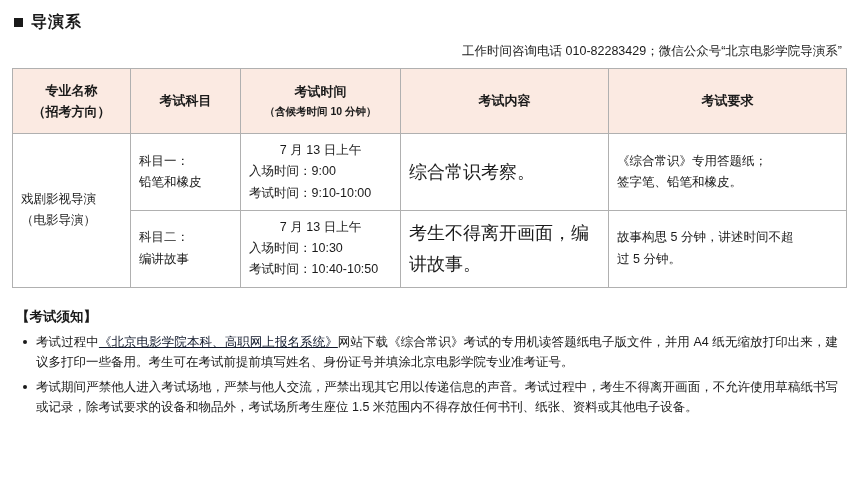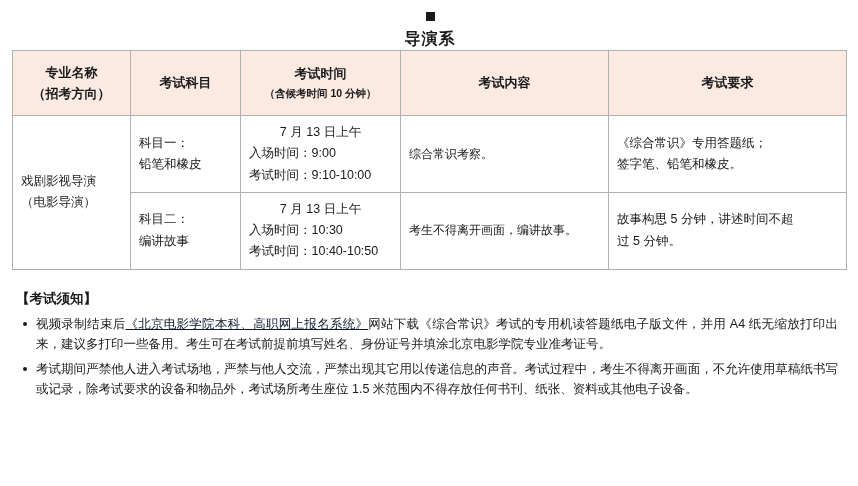--- a/index.html
+++ b/index.html
@@ -21,21 +21,20 @@
     box-sizing: border-box;
     padding: 8px 12px 0 12px;
   }
 
   
   .dept-heading {
     display: flex;
     align-items: center;
     gap: 8px;
     margin: 4px 0 0 2px;
-    flex-direction: column;
   }
   .bullet-square {
     width: 9px;
     height: 9px;
     background: #1a1a1a;
     display: inline-block;
     flex: 0 0 auto;
   }
   .dept-title {
     font-size: 16px;
@@ -97,21 +96,21 @@
   td.cell-time {
     line-height: 1.7;
     font-size: 12.5px;
   }
   td.cell-time .time-head {
     display: block;
     text-align: center;
   }
   td.cell-content {
     line-height: 1.7;
-    font-size: 12px;
+    font-size: 18px;
     vertical-align: top;
     padding-top: 10px;
   }
   td.cell-require {
     line-height: 1.7;
     font-size: 12.5px;
     vertical-align: top;
     padding-top: 10px;
   }
   .row-tall td { height: 60px; }
@@ -153,20 +152,21 @@
 </head>
 <body>
 
 <div class="page">
 
   <div class="dept-heading">
     <span class="bullet-square"></span>
     <span class="dept-title">导演系</span>
   </div>
 
+  <div class="contact-line">工作时间咨询电话 010-82283429；微信公众号“北京电影学院导演系”</div>
 
   <table class="exam-table">
     <colgroup>
       <col class="col-major">
       <col class="col-subject">
       <col class="col-time">
       <col class="col-content">
       <col class="col-require">
     </colgroup>
     <thead>
@@ -227,18 +227,18 @@
           <div>过 5 分钟。</div>
         </td>
       </tr>
     </tbody>
   </table>
 
   <div class="notice-title">【考试须知】</div>
 
   <ul class="notice-list">
     <li>
-      <span>视频录制结束后</span><a class="link-text" href="#">《北京电影学院本科、高职网上报名系统》</a><span>网站下载《综合常识》考试的专用机读答题纸电子版文件，并用 A4 纸无缩放打印出来，建议多打印一些备用。考生可在考试前提前填写姓名、身份证号并填涂北京电影学院专业准考证号。</span>
+      <span>考试过程中</span><a class="link-text" href="#">《北京电影学院本科、高职网上报名系统》</a><span>网站下载《综合常识》考试的专用机读答题纸电子版文件，并用 A4 纸无缩放打印出来，建议多打印一些备用。考生可在考试前提前填写姓名、身份证号并填涂北京电影学院专业准考证号。</span>
     </li>
     <li>考试期间严禁他人进入考试场地，严禁与他人交流，严禁出现其它用以传递信息的声音。考试过程中，考生不得离开画面，不允许使用草稿纸书写或记录，除考试要求的设备和物品外，考试场所考生座位 1.5 米范围内不得存放任何书刊、纸张、资料或其他电子设备。</li>
   </ul>
 
 </div>
 
 </body></html>

